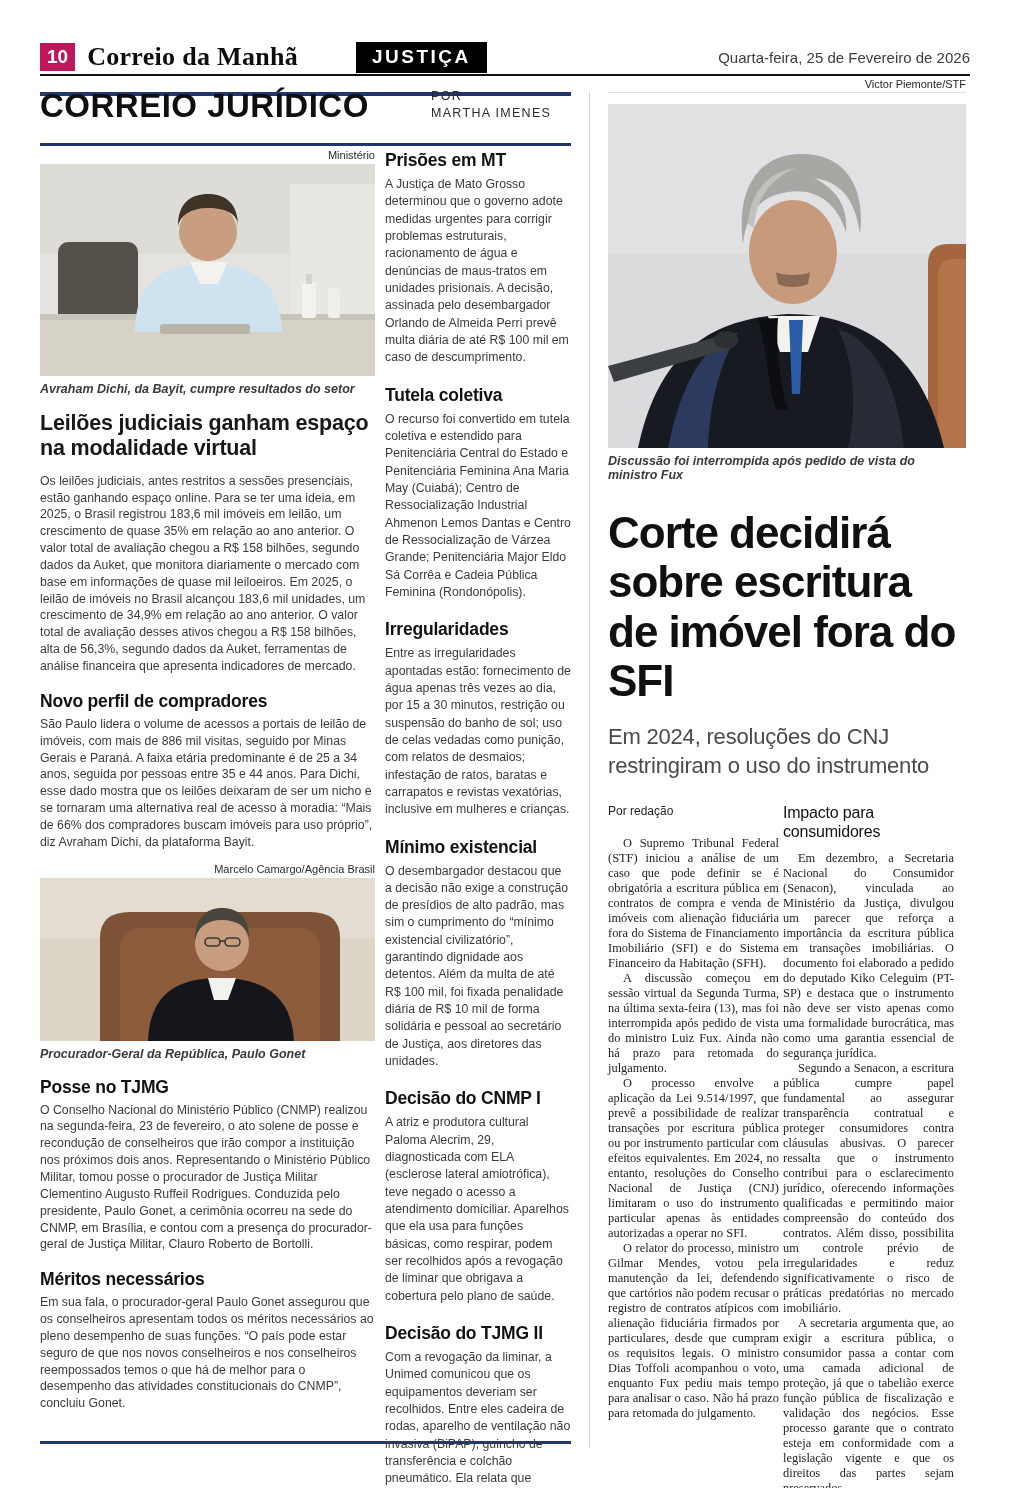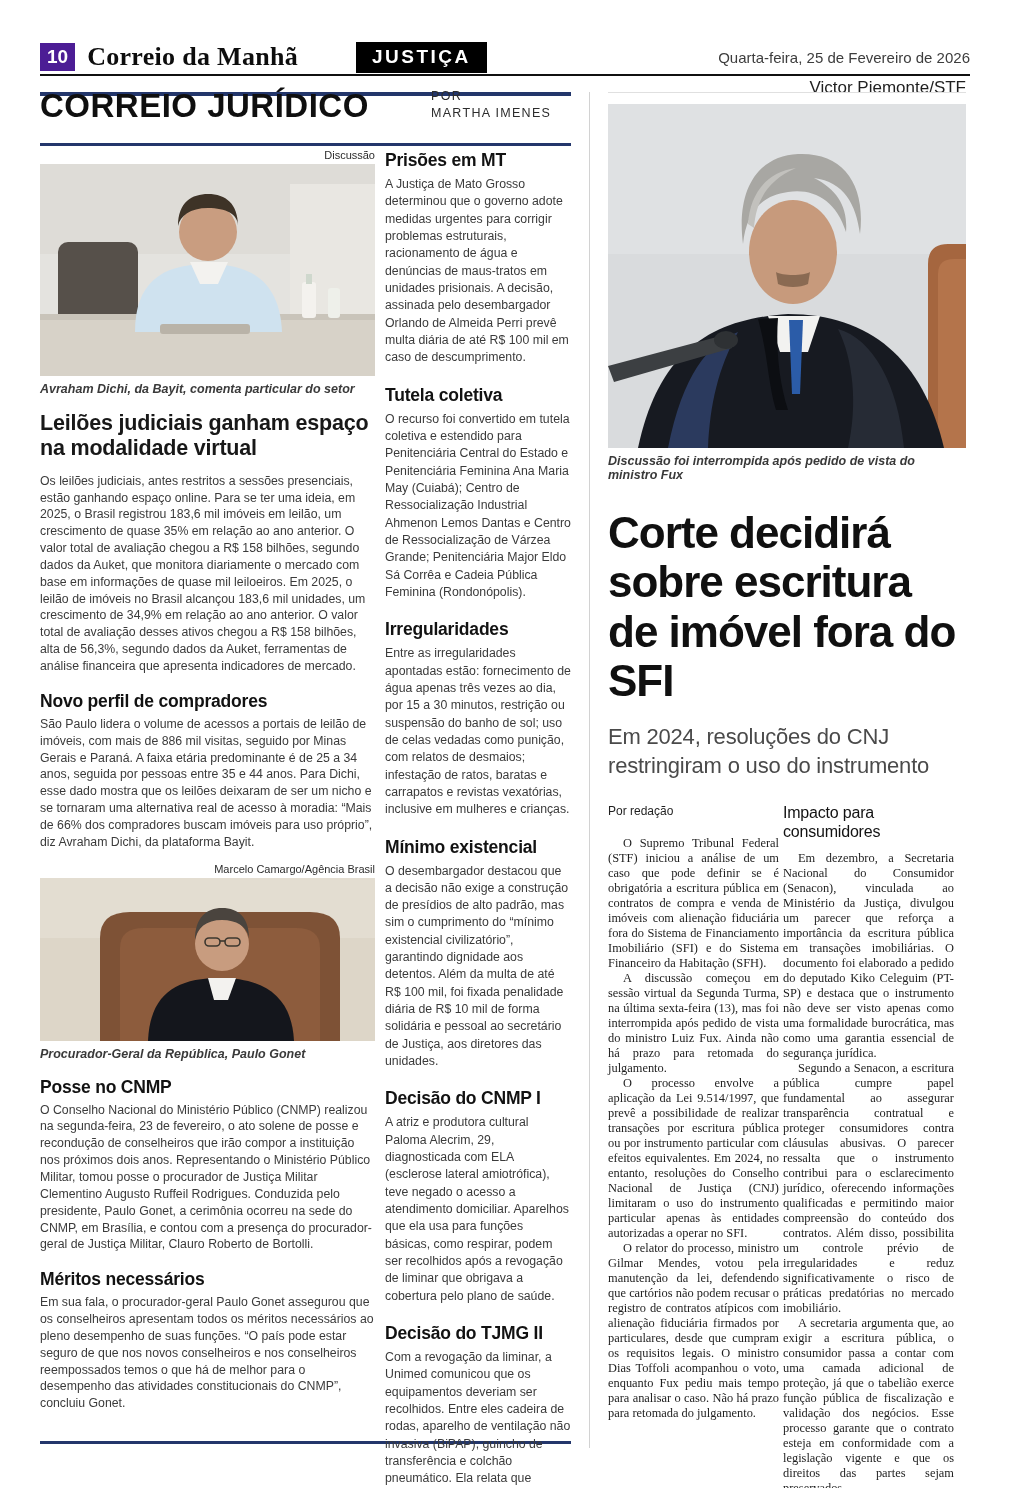--- a/index.html
+++ b/index.html
@@ -2,26 +2,26 @@
 <html lang="pt-BR"><head>
 <meta charset="utf-8">
 <style>
   *{margin:0;padding:0;box-sizing:border-box}
   html,body{background:#ffffff}
   body{width:1010px;height:1488px;position:relative;overflow:hidden;
        font-family:"Liberation Sans","DejaVu Sans",sans-serif;color:#2e2e2e}
 
   
   .header-row{position:absolute;left:40px;right:40px;top:42px;height:30px;display:flex;align-items:center}
-  .page-num{background:#4c1d95;color:#fff;font-weight:700;font-size:19px;line-height:1;padding:4px 7px 5px;margin-right:12px}
+  .page-num{background:#be185d;color:#fff;font-weight:700;font-size:19px;line-height:1;padding:4px 7px 5px;margin-right:12px}
   .masthead{font-family:"Liberation Serif","DejaVu Serif",serif;font-weight:700;font-size:26px;color:#0d0d0d;letter-spacing:.3px}
   .section-tag{background:#000;color:#fff;font-weight:700;font-size:19px;letter-spacing:2.5px;padding:4px 16px 5px;margin-left:58px}
   .date{margin-left:auto;font-size:15px;color:#3d3d3d}
   .header-rule{position:absolute;left:40px;right:40px;top:74px;border-top:2px solid #101010}
-  .fux-credit{position:absolute;right:44px;top:78px;font-size:17px;color:#1f1f1f}
+  .fux-credit{position:absolute;right:44px;top:78px;font-size:11px;color:#1f1f1f}
 
   
   .rule-top{position:absolute;left:40px;top:92px;width:531px;border-top:4px solid #23366b}
   .cj-row{position:absolute;left:40px;top:85px;width:531px;display:flex;align-items:flex-end}
   .cj-title{font-size:33px;font-weight:800;letter-spacing:.5px;color:#0f0f0f;line-height:1}
   .cj-byline{margin-left:auto;width:140px;font-size:12.5px;letter-spacing:1.3px;color:#2c2c2c;line-height:1.35;padding-top:3px}
   .rule-mid{position:absolute;left:40px;top:143px;width:531px;border-top:3px solid #23366b}
   .rule-bottom{position:absolute;left:40px;top:1441px;width:531px;border-top:3px solid #23366b}
   .divider{position:absolute;left:589px;top:92px;height:1356px;border-left:1px solid #d2d2d2}
 
@@ -71,40 +71,40 @@
   <span class="cj-byline">
     <span>POR</span><br>
     <span>MARTHA IMENES</span>
   </span>
 </div>
 <div class="rule-mid"></div>
 <div class="rule-bottom"></div>
 <div class="divider"></div>
 
 <div class="col-left">
-  <div class="credit">Discussão</div>
+  <div class="credit">Ministério</div>
 
   <svg class="photo" viewBox="0 0 335 212" xmlns="http://www.w3.org/2000/svg">
     <rect width="335" height="212" fill="#e4e3df"></rect>
     <rect width="335" height="90" fill="#dedcd7"></rect>
     <rect x="250" y="20" width="85" height="140" fill="#e9e7e2"></rect>
     <rect x="18" y="78" width="80" height="90" rx="10" fill="#56504a"></rect>
     <rect y="150" width="335" height="62" fill="#d7d2c8"></rect>
     <rect y="150" width="335" height="6" fill="#c9c4ba"></rect>
     <path d="M95,168 C95,120 120,100 168,100 C218,100 240,124 242,168 Z" fill="#cfe2ef"></path>
     <path d="M150,98 L188,98 L178,120 L160,120 Z" fill="#f3f2ef"></path>
     <circle cx="168" cy="68" r="29" fill="#c99d80"></circle>
     <path d="M138,62 C138,38 152,30 168,30 C186,30 198,40 198,62 C198,50 186,44 168,44 C150,44 140,52 138,62 Z" fill="#3e3327"></path>
     <rect x="262" y="118" width="14" height="36" rx="3" fill="#f4f2ee"></rect>
     <rect x="266" y="110" width="6" height="10" fill="#cfd8cd"></rect>
     <rect x="288" y="124" width="12" height="30" rx="3" fill="#eef0ea"></rect>
     <rect x="120" y="160" width="90" height="10" rx="3" fill="#b9b3a8"></rect>
   </svg>
 
-  <div class="caption">Avraham Dichi, da Bayit, comenta particular do setor</div>
+  <div class="caption">Avraham Dichi, da Bayit, cumpre resultados do setor</div>
 
   <h2 class="headline">Leilões judiciais ganham espaço na modalidade virtual</h2>
   <p class="body">Os leilões judiciais, antes restritos a sessões presenciais, estão ganhando espaço online. Para se ter uma ideia, em 2025, o Brasil registrou 183,6 mil imóveis em leilão, um crescimento de quase 35% em relação ao ano anterior. O valor total de avaliação chegou a R$ 158 bilhões, segundo dados da Auket, que monitora diariamente o mercado com base em informações de quase mil leiloeiros. Em 2025, o leilão de imóveis no Brasil alcançou 183,6 mil unidades, um crescimento de 34,9% em relação ao ano anterior. O valor total de avaliação desses ativos chegou a R$ 158 bilhões, alta de 56,3%, segundo dados da Auket, ferramentas de análise financeira que apresenta indicadores de mercado.</p>
 
   <h3 class="sub">Novo perfil de compradores</h3>
   <p class="body">São Paulo lidera o volume de acessos a portais de leilão de imóveis, com mais de 886 mil visitas, seguido por Minas Gerais e Paraná. A faixa etária predominante é de 25 a 34 anos, seguida por pessoas entre 35 e 44 anos. Para Dichi, esse dado mostra que os leilões deixaram de ser um nicho e se tornaram uma alternativa real de acesso à moradia: “Mais de 66% dos compradores buscam imóveis para uso próprio”, diz Avraham Dichi, da plataforma Bayit.</p>
 
   <div class="credit" style="margin-top:12px">Marcelo Camargo/Agência Brasil</div>
 
   <svg class="photo" viewBox="0 0 335 163" xmlns="http://www.w3.org/2000/svg">
@@ -116,21 +116,21 @@
     <path d="M168,100 L196,100 L188,122 L174,122 Z" fill="#f3f2ef"></path>
     <circle cx="182" cy="66" r="27" fill="#c89c7f"></circle>
     <path d="M155,62 C155,40 166,30 182,30 C199,30 209,40 209,60 C207,48 196,42 182,42 C166,42 157,50 155,62 Z" fill="#4a443e"></path>
     <rect x="165" y="60" width="15" height="8" rx="4" fill="none" stroke="#3b372f" stroke-width="1.6"></rect>
     <rect x="185" y="60" width="15" height="8" rx="4" fill="none" stroke="#3b372f" stroke-width="1.6"></rect>
     <line x1="180" y1="63" x2="185" y2="63" stroke="#3b372f" stroke-width="1.6"></line>
   </svg>
 
   <div class="caption">Procurador-Geral da República, Paulo Gonet</div>
 
-  <h3 class="sub">Posse no CNMP</h3>
+  <h3 class="sub">Posse no TJMG</h3>
   <p class="body">O Conselho Nacional do Ministério Público (CNMP) realizou na segunda-feira, 23 de fevereiro, o ato solene de posse e recondução de conselheiros que irão compor a instituição nos próximos dois anos. Representando o Ministério Público Militar, tomou posse o procurador de Justiça Militar Clementino Augusto Ruffeil Rodrigues. Conduzida pelo presidente, Paulo Gonet, a cerimônia ocorreu na sede do CNMP, em Brasília, e contou com a presença do procurador-geral de Justiça Militar, Clauro Roberto de Bortolli.</p>
 
   <h3 class="sub">Méritos necessários</h3>
   <p class="body">Em sua fala, o procurador-geral Paulo Gonet assegurou que os conselheiros apresentam todos os méritos necessários ao pleno desempenho de suas funções. “O país pode estar seguro de que nos novos conselheiros e nos conselheiros reempossados temos o que há de melhor para o desempenho das atividades constitucionais do CNMP”, concluiu Gonet.</p>
 </div>
 
 <div class="col-mid">
     <section class="brief">
       <h3 class="brief-h">Prisões em MT</h3>
       <p class="brief-p">A Justiça de Mato Grosso determinou que o governo adote medidas urgentes para corrigir problemas estruturais, racionamento de água e denúncias de maus-tratos em unidades prisionais. A decisão, assinada pelo desembargador Orlando de Almeida Perri prevê multa diária de até R$ 100 mil em caso de descumprimento.</p>

